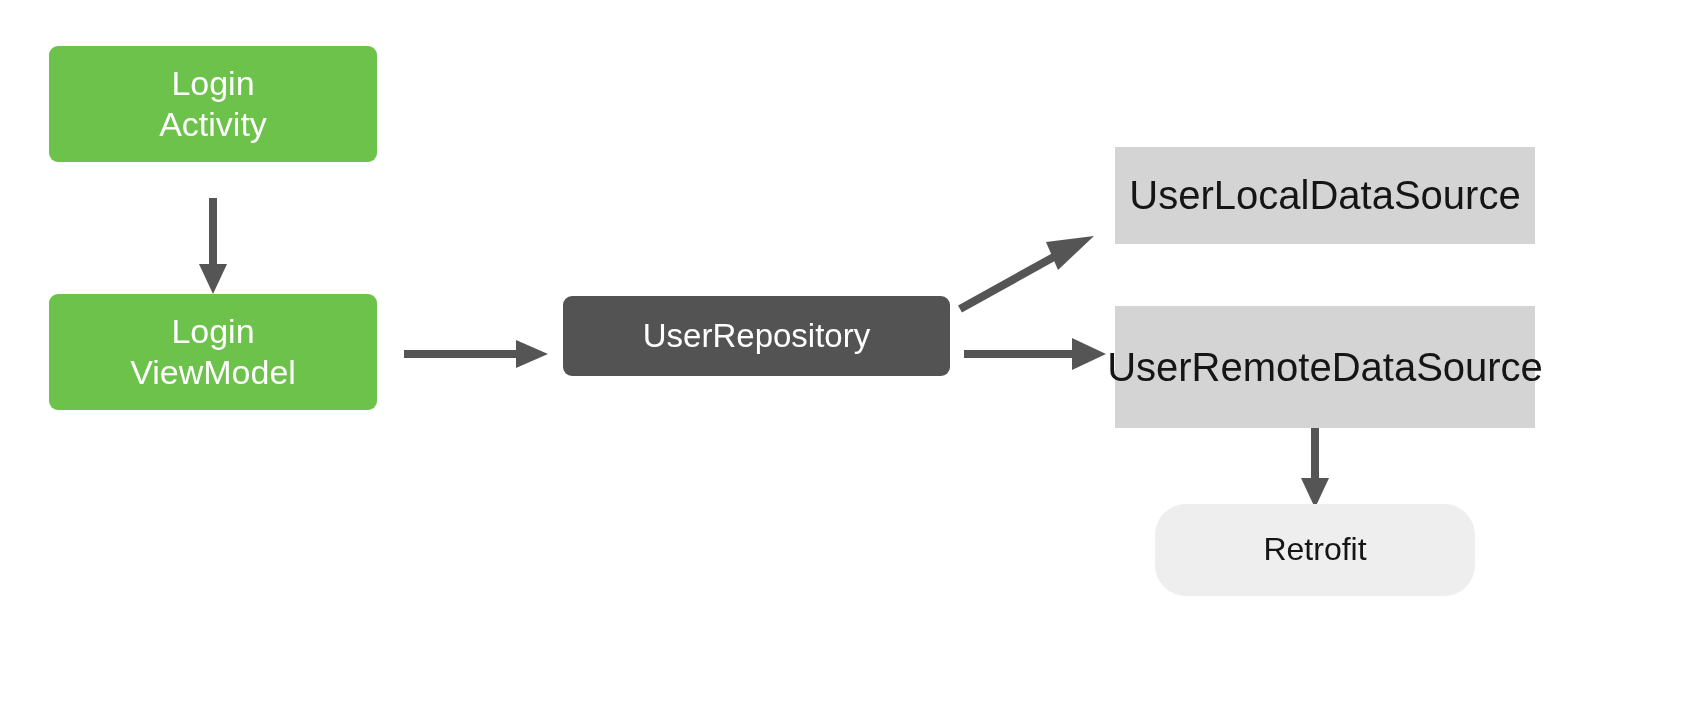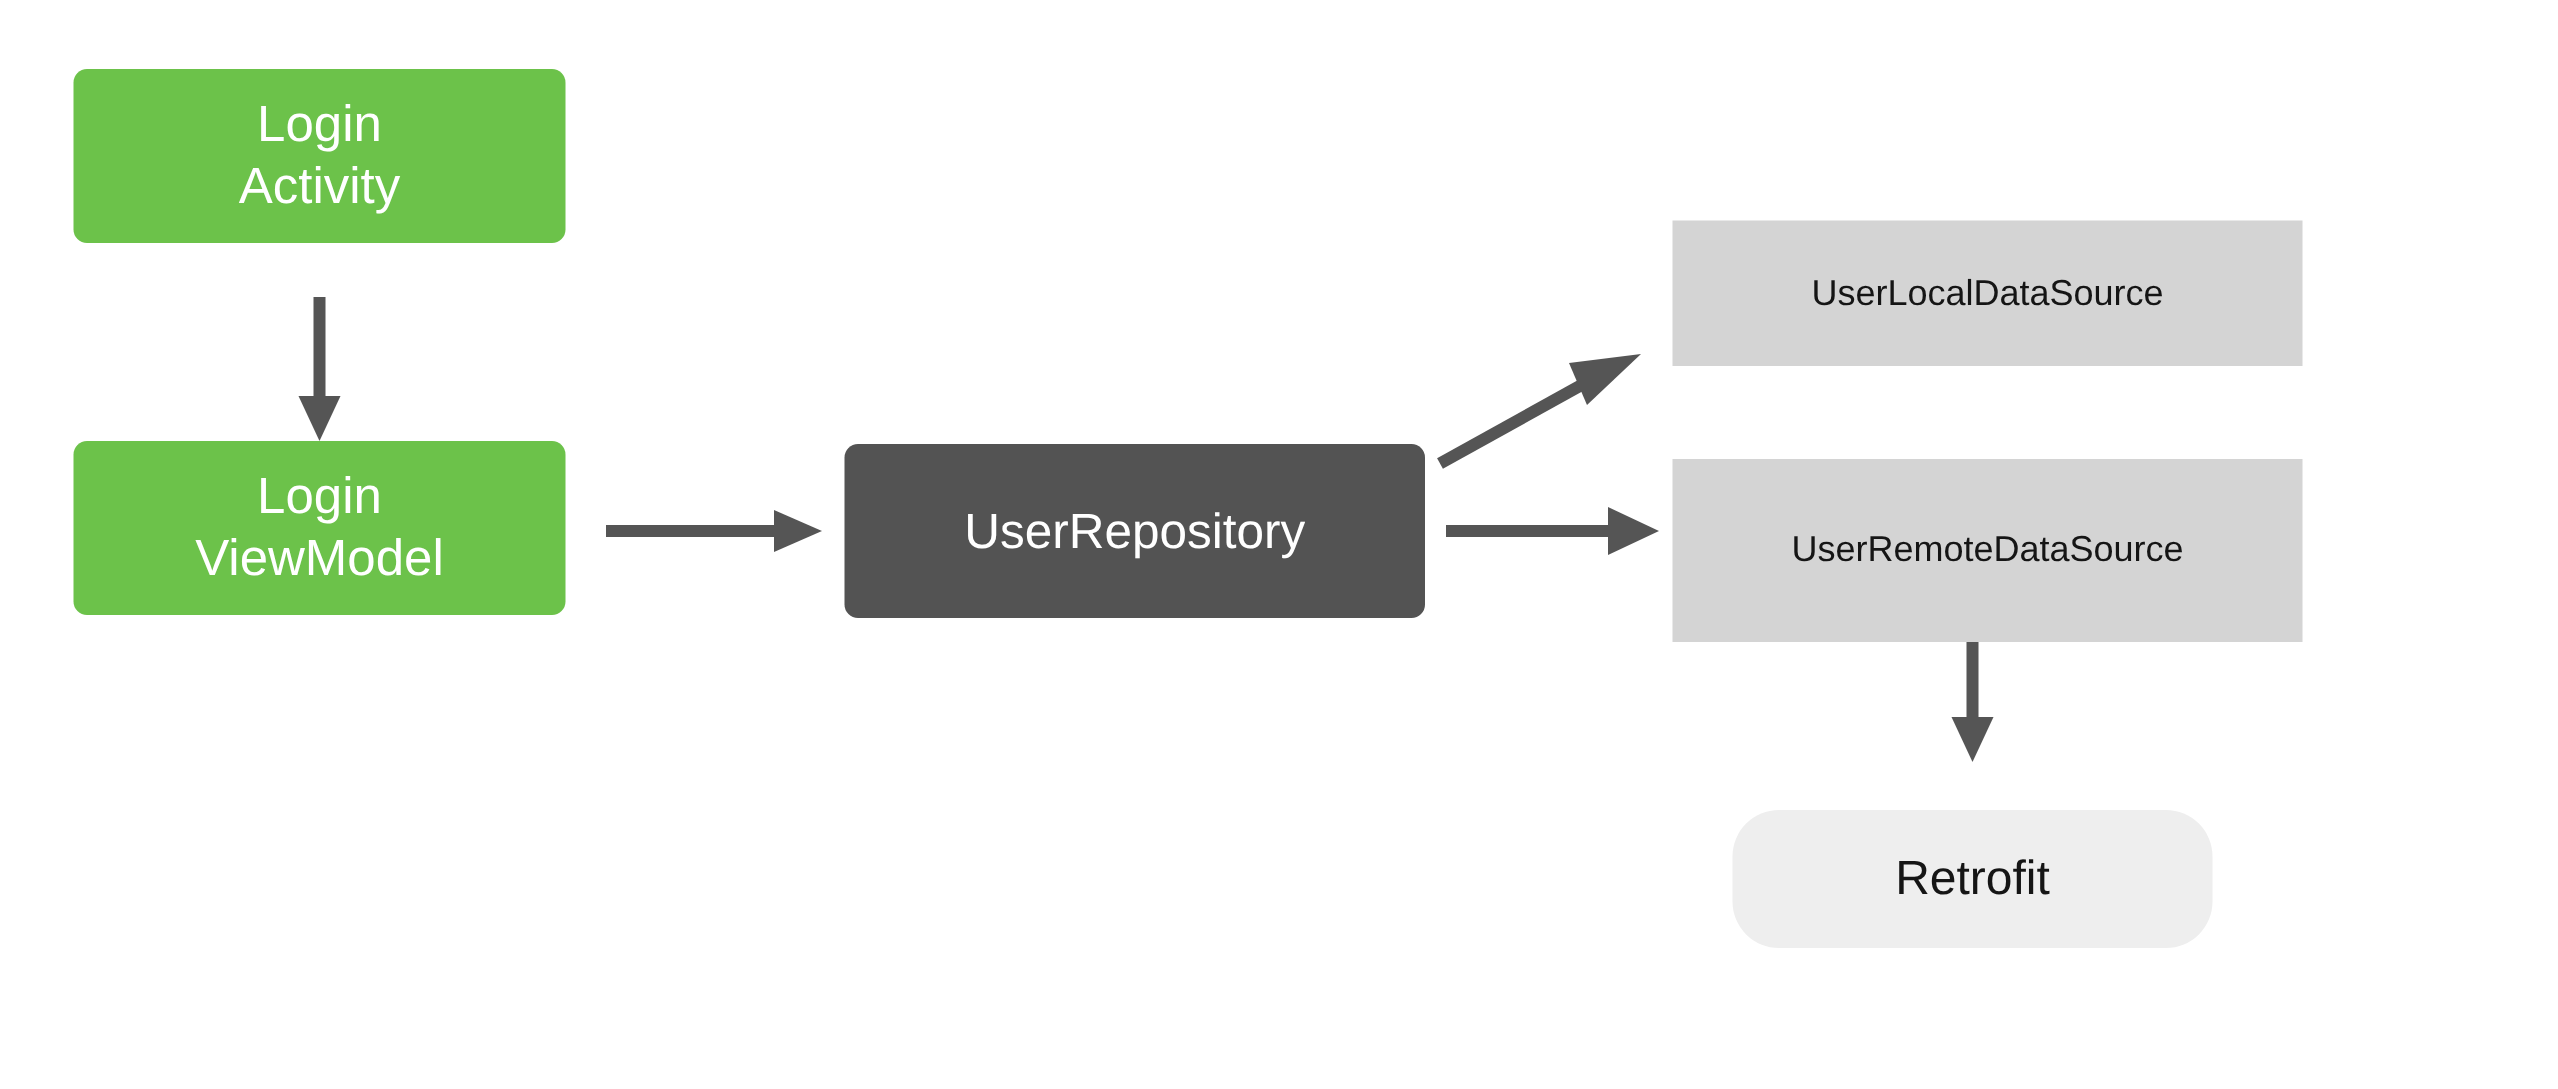--- a/index.html
+++ b/index.html
@@ -36,21 +36,21 @@
   .node-dark {
     background: #535353;
     color: #ffffff;
     border-radius: 9px;
     font-size: 33px;
   }
   .node-gray {
     background: #d4d4d4;
     color: #151515;
     border-radius: 0;
-    font-size: 24px;
+    font-size: 40px;
   }
   .node-lightgray {
     background: #eeeeee;
     color: #151515;
     border-radius: 0;
     font-size: 32px;
   }
   .edge-layer {
     position: absolute;
     left: 0;
@@ -100,29 +100,29 @@
   <div class="node node-green" style="left:49px; top:46px; width:328px; height:116px;">
     <span class="node-label">Login
 Activity</span>
   </div>
 
   <div class="node node-green" style="left:49px; top:294px; width:328px; height:116px;">
     <span class="node-label">Login
 ViewModel</span>
   </div>
 
-  <div class="node node-dark" style="left:563px; top:296px; width:387px; height:116px;">
+  <div class="node node-dark" style="left:563px; top:296px; width:387px; height:80px;">
     <span class="node-label">UserRepository</span>
   </div>
 
   <div class="node node-gray" style="left:1115px; top:147px; width:420px; height:97px;">
     <span class="node-label">UserLocalDataSource</span>
   </div>
 
   <div class="node node-gray" style="left:1115px; top:306px; width:420px; height:122px;">
     <span class="node-label">UserRemoteDataSource</span>
   </div>
 
-  <div class="node node-lightgray" style="left:1155px; top:540px; width:320px; height:92px;border-radius:31px;">
+  <div class="node node-lightgray" style="left:1155px; top:504px; width:320px; height:92px;border-radius:31px;">
     <span class="node-label">Retrofit</span>
   </div>
 
 </div>
 
 </body></html>

